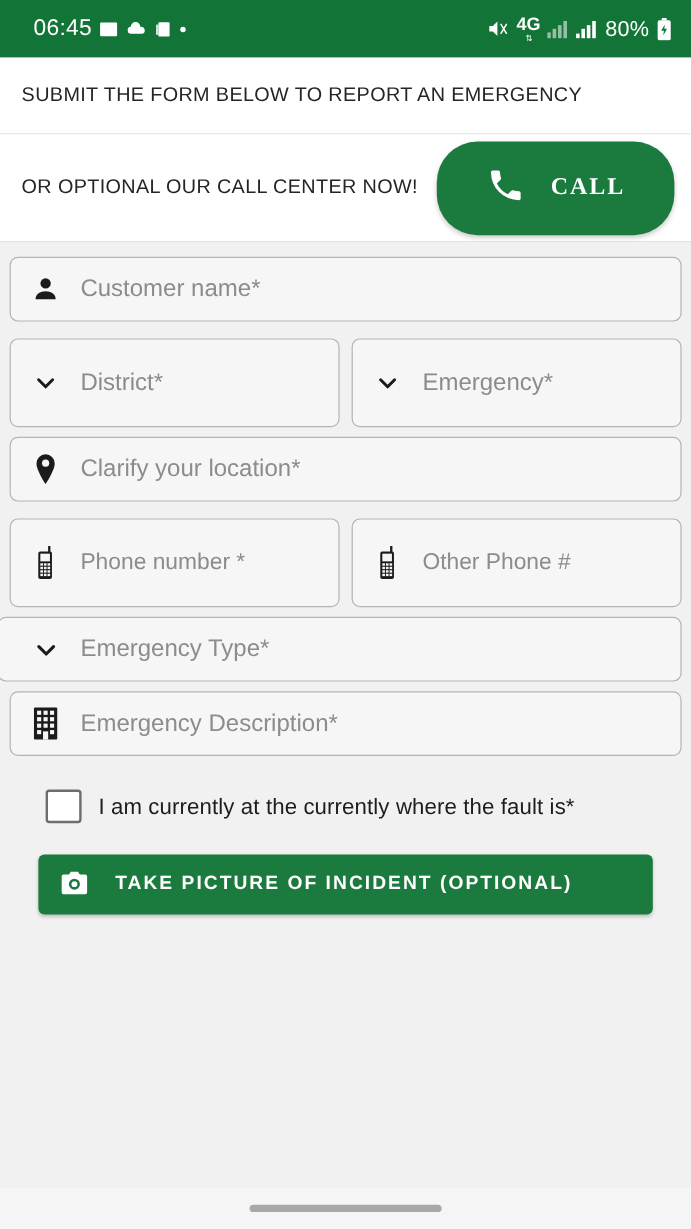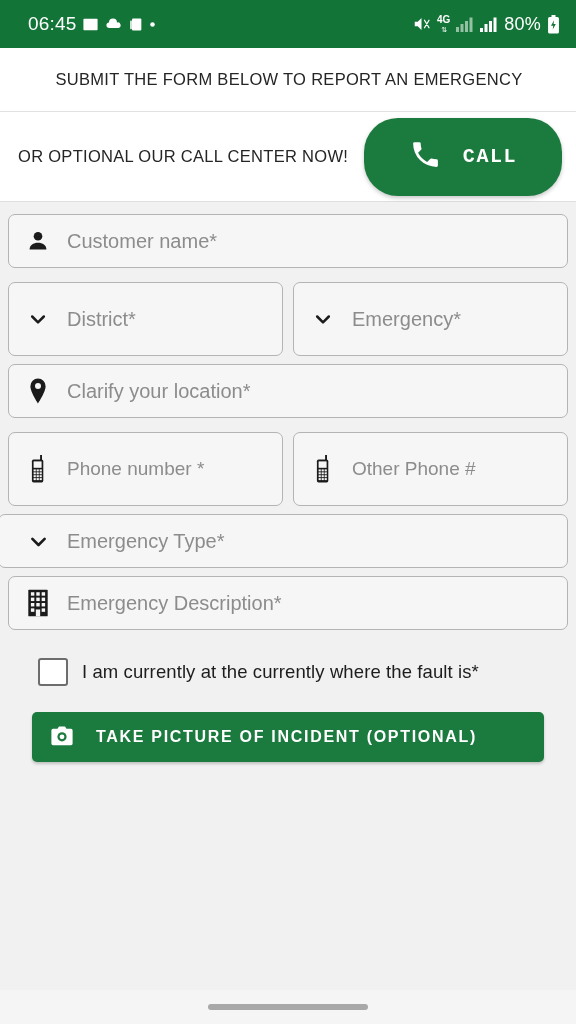--- a/index.html
+++ b/index.html
@@ -53,21 +53,21 @@
     align-items: center;
     gap: 6px;
   }
   .sb-battery-text {
     font-size: 18px;
     font-weight: 500;
     color: #ffffff;
     letter-spacing: 0.2px;
   }
   .net-label {
-    font-size: 10px;
+    font-size: 15px;
     font-weight: 700;
     line-height: 1;
     color: #ffffff;
   }
   .net-4g {
     display: flex;
     flex-direction: column;
     align-items: center;
     gap: 1px;
   }
@@ -113,21 +113,20 @@
     background: #ffffff;
     padding: 22px 16px 22px 18px;
     border-bottom: 1px solid #e2e2e2;
     flex: 0 0 auto;
   }
   .banner-submit-text {
     font-size: 16.5px;
     letter-spacing: 0.3px;
     color: #252525;
     white-space: nowrap;
-    text-align: center;
   }
 
   .banner-call {
     background: #ffffff;
     height: 90px;
     display: flex;
     align-items: center;
     padding: 0 14px 0 18px;
     border-bottom: 1px solid #dedede;
     flex: 0 0 auto;
@@ -146,21 +145,21 @@
     border-radius: 34px;
     height: 78px;
     min-width: 198px;
     display: flex;
     align-items: center;
     justify-content: center;
     gap: 21px;
     padding: 0 30px;
     cursor: pointer;
     box-shadow: 0 2px 4px rgba(0,0,0,0.22);
-    font-family: Liberation Mono, monospace;
+    font-family: Liberation Serif, serif;
   }
   .call-button-label {
     font-size: 20px;
     font-weight: 700;
     letter-spacing: 1.6px;
     color: #ffffff;
   }
 
   
   .form {

